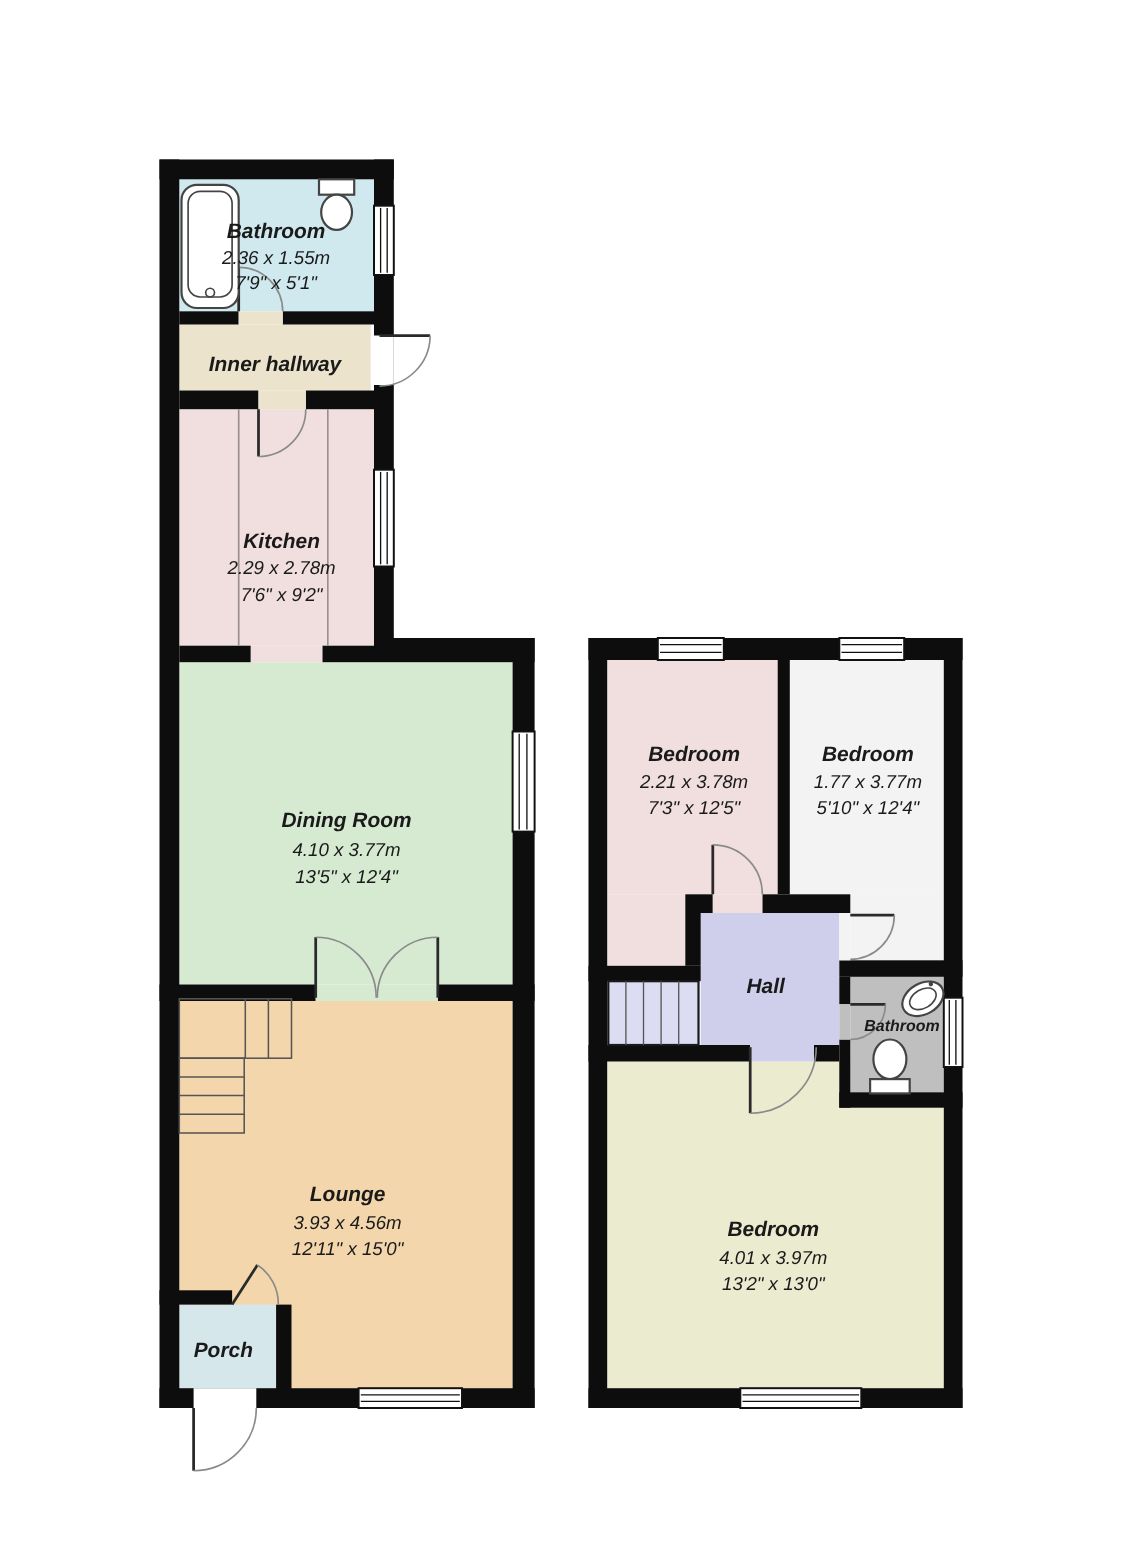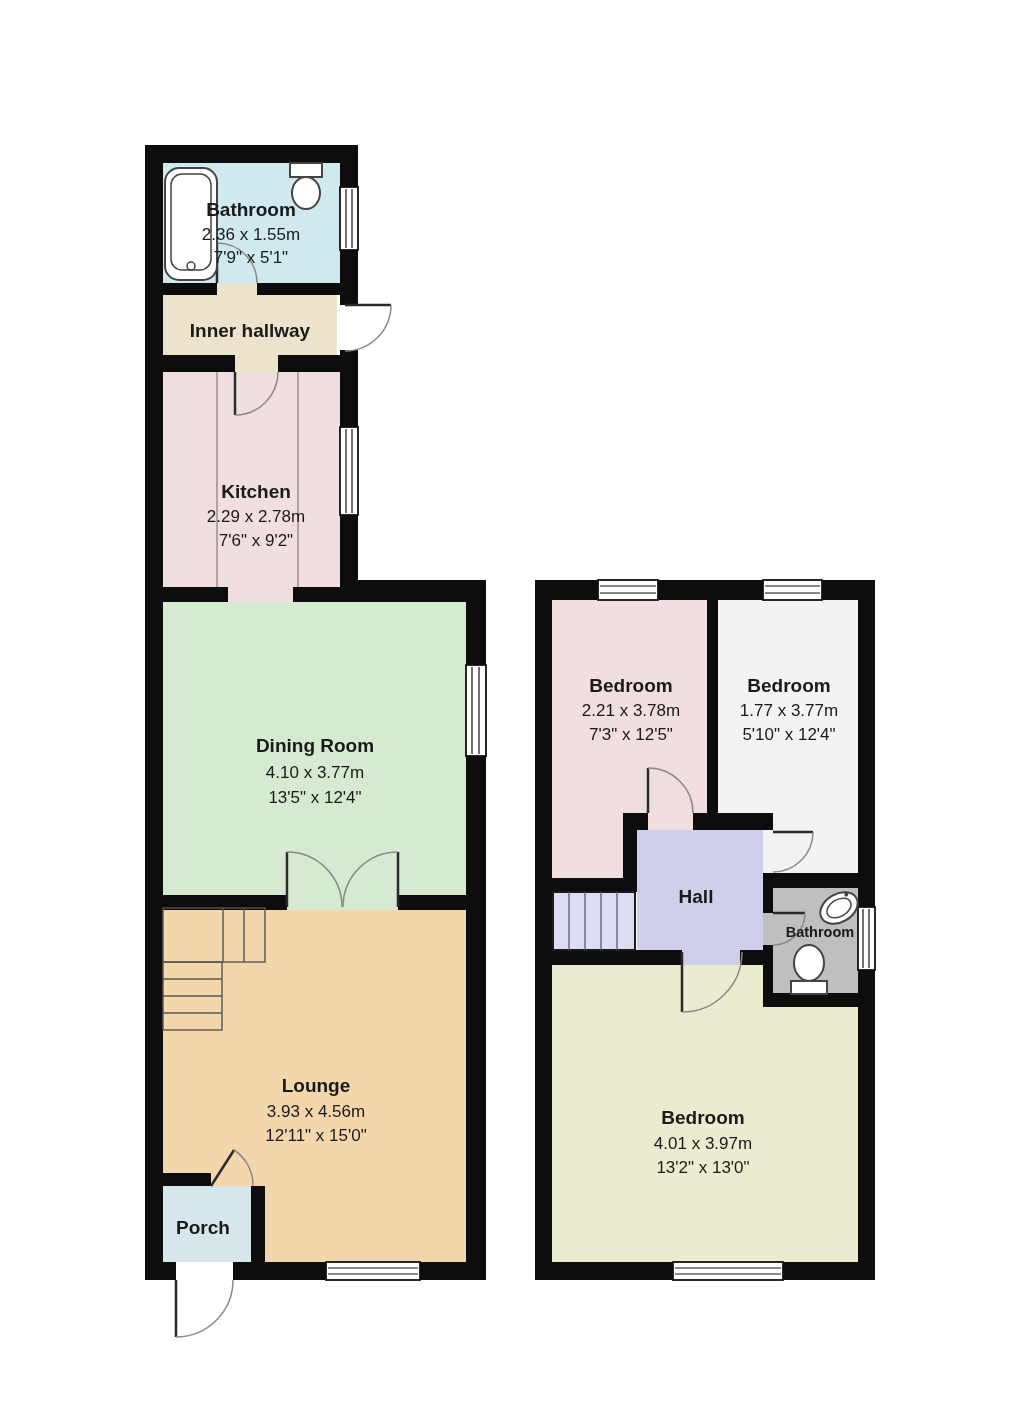--- a/index.html
+++ b/index.html
@@ -1,16 +1,16 @@
 <!DOCTYPE html>
 <html><head>
 <meta charset="utf-8">
 <style>
   html,body{margin:0;padding:0;background:#ffffff;}
-  .page{width:1020px;height:1423px;position:relative;background:#ffffff;margin:0 auto;}
+  .page{width:1020px;height:1423px;position:relative;background:#ffffff;margin:0 auto;font-style:italic;}
   svg{display:block;}
   text{font-family:"Liberation Sans","DejaVu Sans",sans-serif;fill:#1a1a1a;}
   .room-name{font-size:19px;font-weight:bold;}
   .room-dims{font-size:17px;}
   .room-name-small{font-size:14.5px;font-weight:bold;}
   .win{fill:#ffffff;stroke:#111;stroke-width:1.8;}
   .pane{stroke:#111;stroke-width:1.2;}
   .arc{fill:none;stroke:#8a8a8a;stroke-width:1.5;}
   .leaf{stroke:#2a2a2a;stroke-width:2.5;}
   .fix{fill:#ffffff;stroke:#444;stroke-width:2;}

